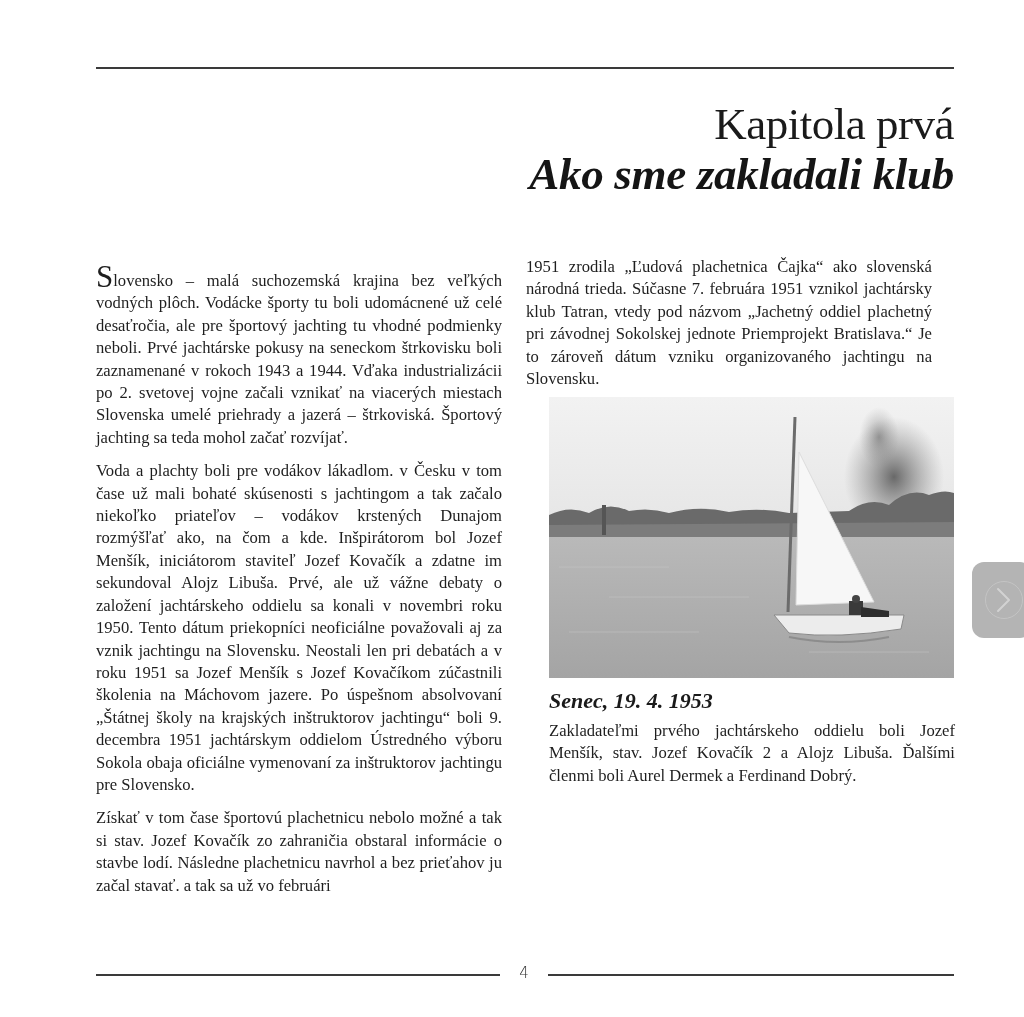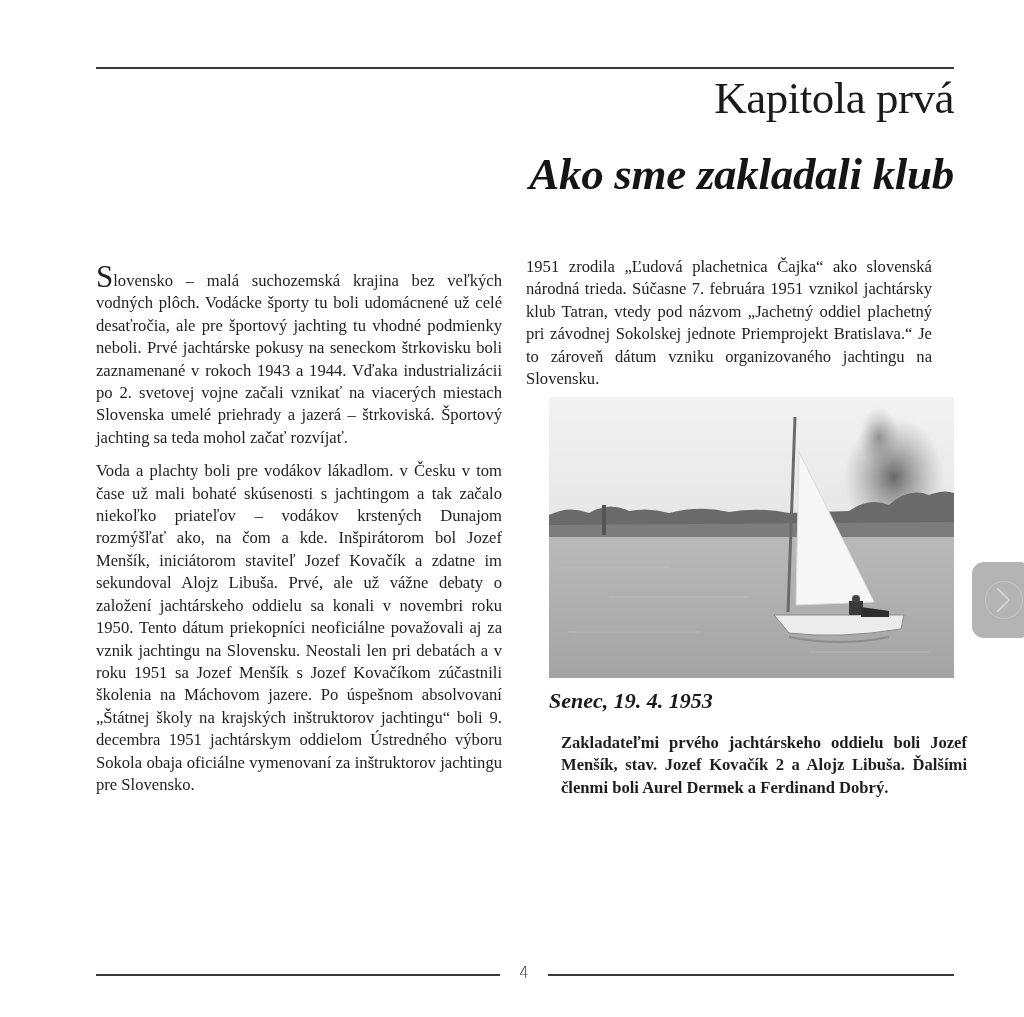--- a/index.html
+++ b/index.html
@@ -19,21 +19,21 @@
       position: absolute;
       left: 96px;
       top: 67px;
       width: 858px;
       height: 2px;
       background: #3a3a3a;
     }
     .chapter-label {
       position: absolute;
       right: 70px;
-      top: 70px;
+      top: 96px;
       font-size: 45px;
       line-height: 56px;
       color: #1a1a1a;
       letter-spacing: -0.5px;
       text-align: right;
       white-space: nowrap;
     }
     .chapter-title {
       position: absolute;
       right: 70px;
@@ -86,22 +86,21 @@
       color: #1a1a1a;
     }
     .after-photo {
       position: absolute;
       left: 549px;
       top: 720px;
       width: 406px;
       font-size: 16.6px;
       line-height: 22.4px;
       text-align: justify;
-      margin: 12px;
-      font-weight: bold;
+      margin: 0;
     }
     .footer-rule {
       position: absolute;
       top: 974px;
       height: 2px;
       background: #3a3a3a;
     }
     .footer-rule.left { left: 96px; width: 404px; }
     .footer-rule.right { left: 548px; width: 406px; }
     .page-number {
@@ -144,20 +143,21 @@
 <body>
 
 <div class="rule-top"></div>
 
 <div class="chapter-label">Kapitola prvá</div>
 <div class="chapter-title">Ako sme zakladali klub</div>
 
 <div class="col col-left">
   <p class="dropcap-para"><span class="dropcap">S</span><span>lovensko – malá suchozemská krajina bez veľkých vodných plôch. Vodácke športy tu boli udomácnené už celé desaťročia, ale pre športový jachting tu vhod­né podmienky neboli. Prvé jachtárske pokusy na se­neckom štrkovisku boli zaznamenané v rokoch 1943 a 1944. Vďaka industrializácii po 2. svetovej vojne začali vznikať na viacerých miestach Slovenska ume­lé priehrady a jazerá – štrkoviská. Športový jachting sa teda mohol začať rozvíjať.</span></p>
   <p>Voda a plachty boli pre vodákov lákadlom. v Česku v tom čase už mali bohaté skúsenosti s jachtingom a tak začalo niekoľko priateľov – vodákov krstených Dunajom rozmýšľať ako, na čom a kde. Inšpirátorom bol Jozef Menšík, iniciátorom staviteľ Jozef Kova­čík a zdatne im sekundoval Alojz Libuša. Prvé, ale už vážne debaty o založení jachtárskeho oddielu sa konali v novembri roku 1950. Tento dátum priekop­níci neoficiálne považovali aj za vznik jachtingu na Slovensku. Neostali len pri debatách a v roku 1951 sa Jozef Menšík s Jozef Kovačíkom zúčastnili škole­nia na Máchovom jazere. Po úspešnom absolvovaní „Štátnej školy na krajských inštruktorov jachtingu“ boli 9. decembra 1951 jachtárskym oddielom Ústred­ného výboru Sokola obaja oficiálne vymenovaní za inštruktorov jachtingu pre Slovensko.</p>
+  <p>Získať v tom čase športovú plachetnicu nebolo možné a tak si stav. Jozef Kovačík zo zahraničia obstaral in­formácie o stavbe lodí. Následne plachetnicu navrhol a bez prieťahov ju začal stavať. a tak sa už vo februári</p>
 </div>
 
 <div class="col col-right">
   <p>1951 zrodila „Ľudová plachetnica Čajka“ ako sloven­ská národná trieda. Súčasne 7. februára 1951 vznikol jachtársky klub Tatran, vtedy pod názvom „Jachet­ný oddiel plachetný pri závodnej Sokolskej jednote Priemprojekt Bratislava.“ Je to zároveň dátum vzniku organizovaného jachtingu na Slovensku.</p>
 </div>
 
 <div class="photo">
   <svg width="405" height="281" viewBox="0 0 405 281" xmlns="http://www.w3.org/2000/svg">
     <defs>
       <linearGradient id="sky" x1="0" y1="0" x2="0" y2="1">

